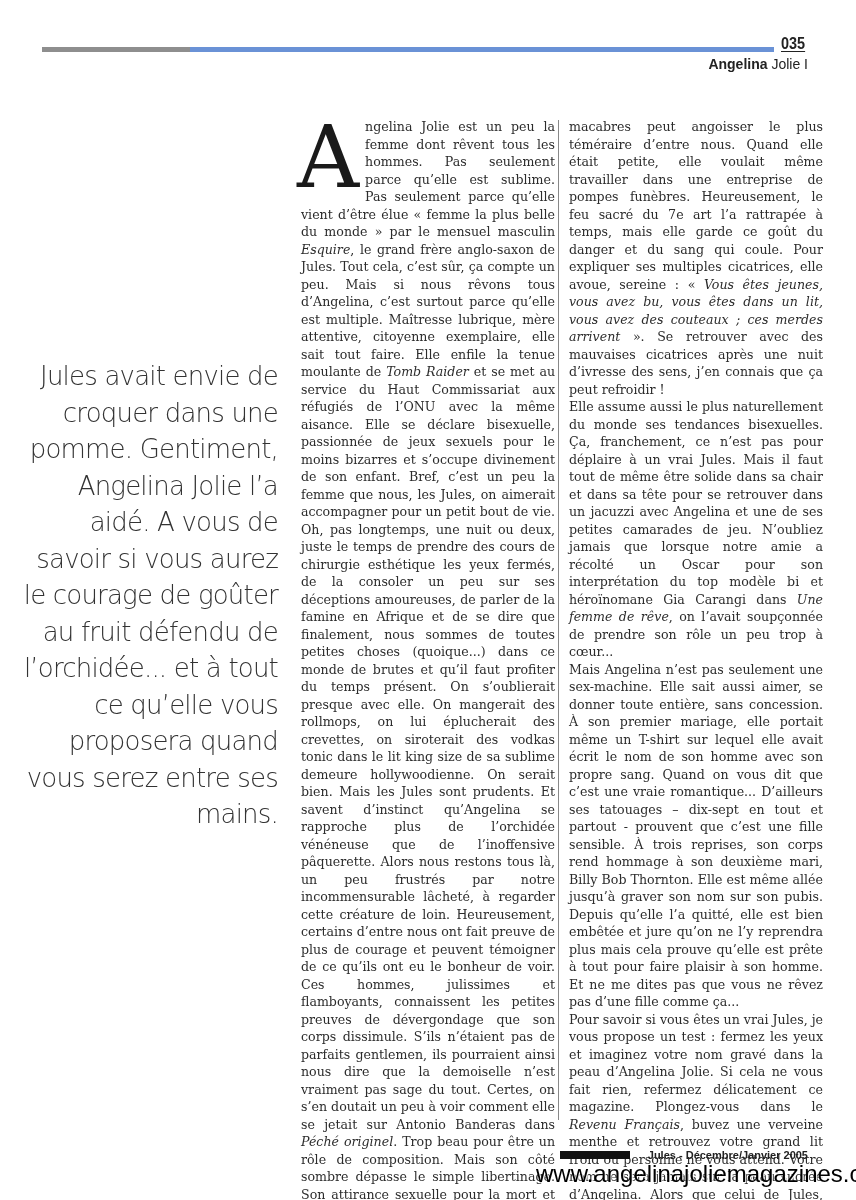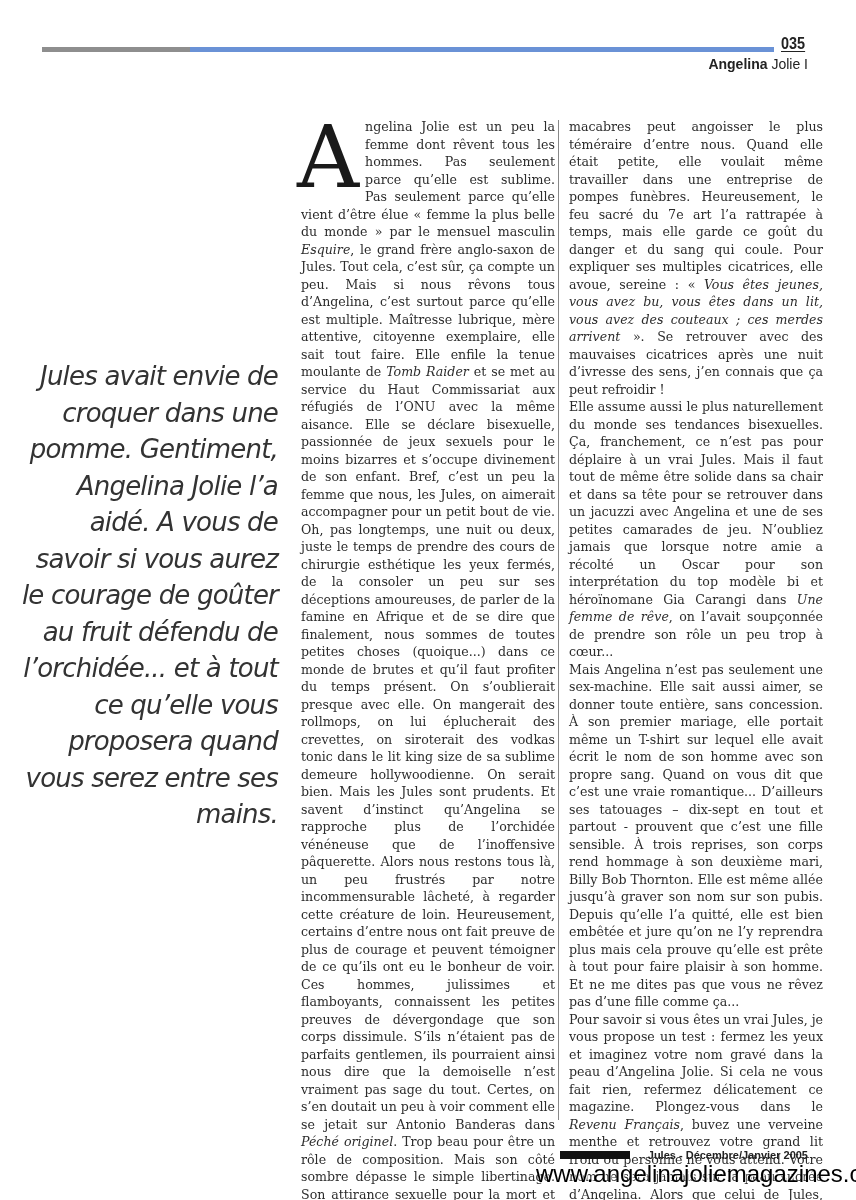--- a/index.html
+++ b/index.html
@@ -23,21 +23,20 @@
   .section-label {
     position: absolute; right: 48px; top: 56px;
     font-family: "Liberation Sans", sans-serif; font-size: 14px; color: #222;
   }
   .section-label b { font-weight: bold; }
   .pull-quote {
     position: absolute; left: 20px; top: 358px; width: 258px;
     text-align: right; font-family: "DejaVu Sans", sans-serif;
     font-weight: 300; font-size: 26px; line-height: 36.5px; color: #333;
     letter-spacing: -0.8px;
-    font-style: italic;
   }
   .col {
     position: absolute; top: 118px; width: 254px;
     font-size: 12.6px; line-height: 17.5px; text-align: justify; color: #2c2c2c;
   }
   .col p { margin: 0; }
   .col-1 { left: 301px; }
   .col-2 { left: 569px; }
   .dropcap {
     float: left; font-size: 86px; line-height: 66px; margin: 6px 6px 0 -4px;

